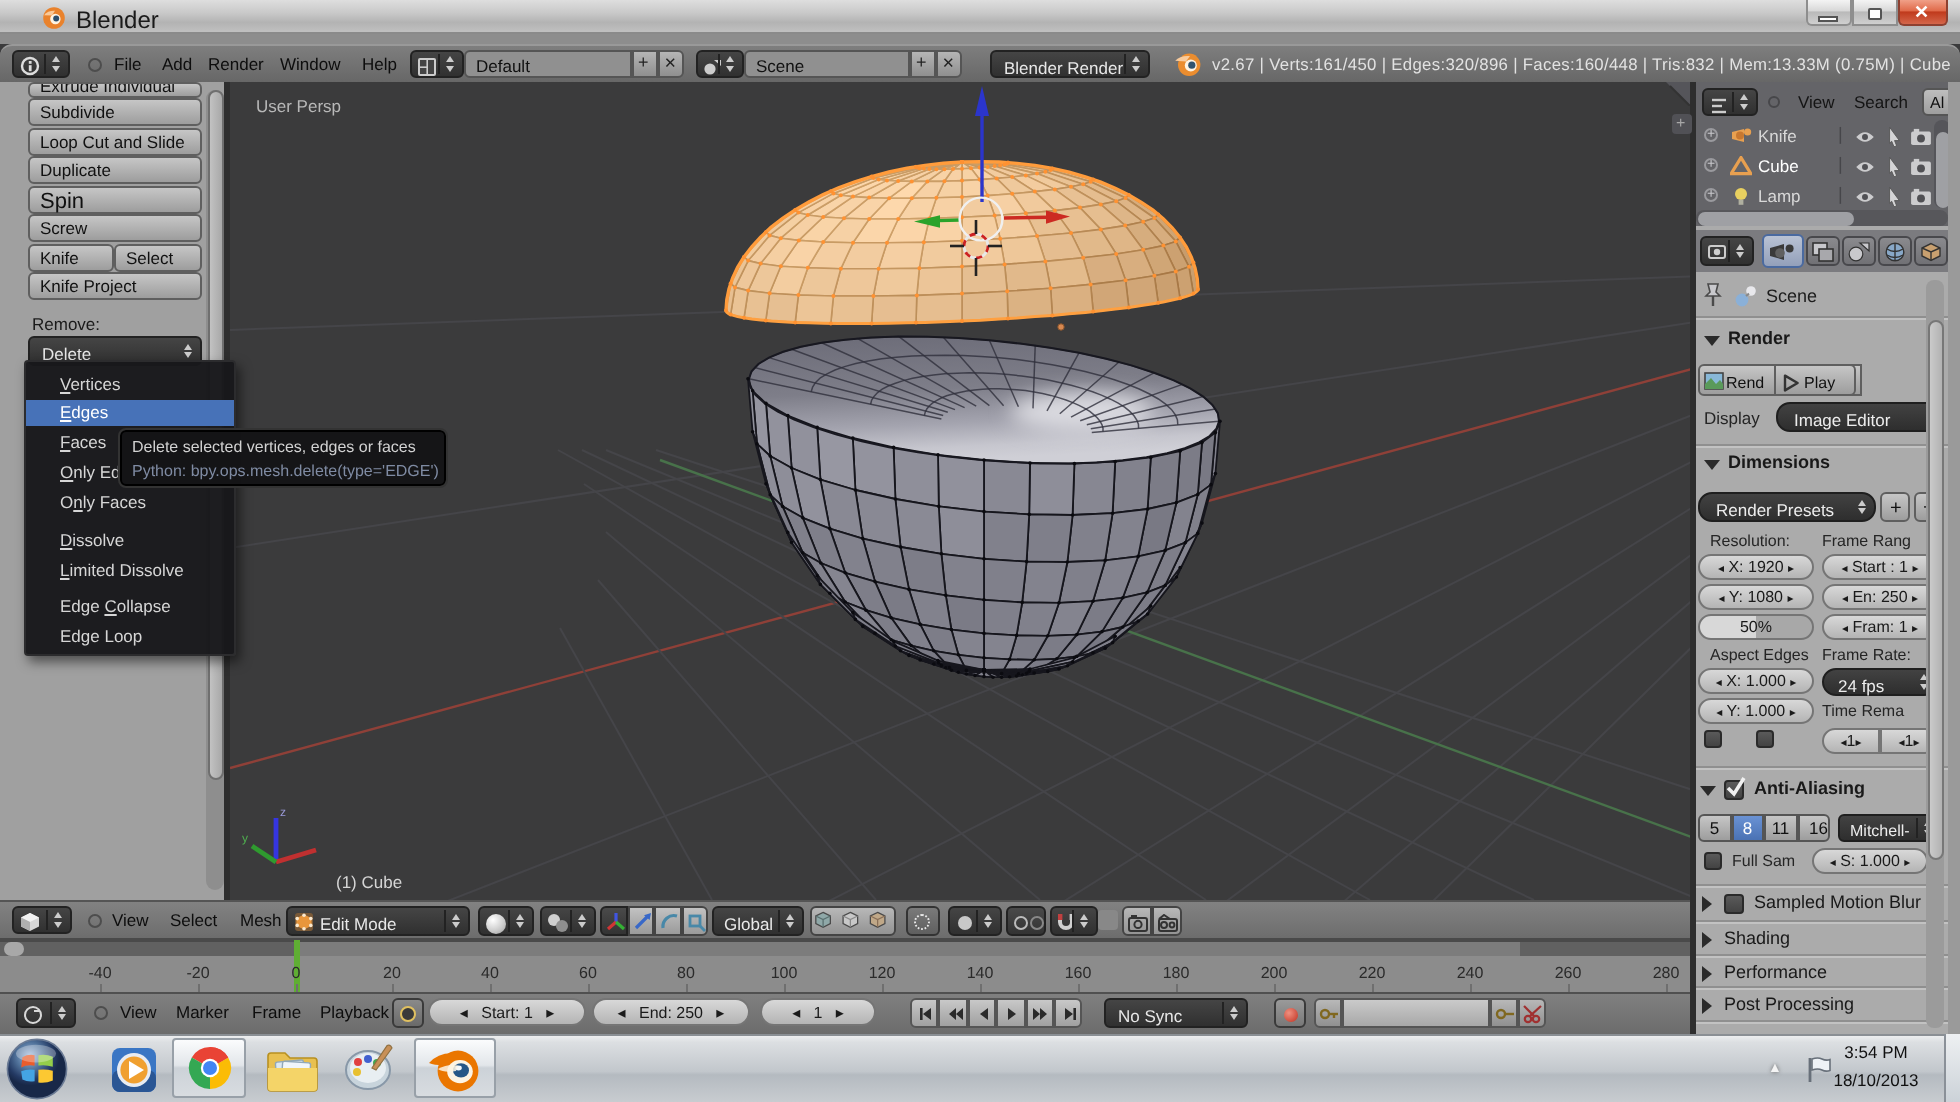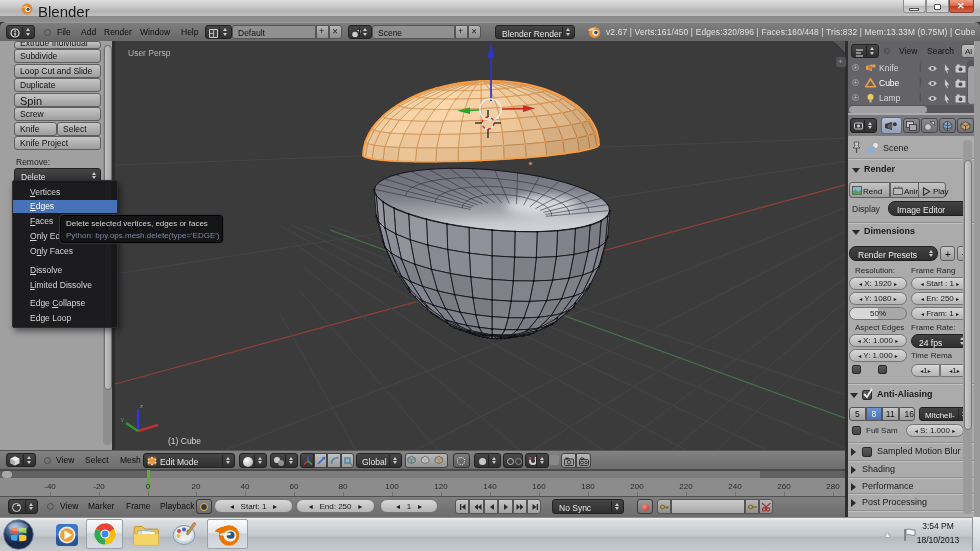--- a/index.html
+++ b/index.html
@@ -17,21 +17,21 @@
 .cb{position:absolute;width:9px;height:9px;background:linear-gradient(#5a5a5a,#434343);border:1px solid #2a2a2a;border-radius:2px}
 </style></head><body>
 
 <div class="abs" style="left:0;top:0;width:980px;height:17px;background:linear-gradient(#dedede,#c9c9c9 40%,#b3b3b3 70%,#c0c0c0);border-bottom:1px solid #8a8a8a"></div>
 <svg class="abs" style="left:21px;top:3px" width="12" height="12" viewBox="0 0 12 12">
  <circle cx="6" cy="6" r="5.4" fill="#e9822c"></circle>
     <circle cx="6.7" cy="6.5" r="2.6" fill="#fdf3e3"></circle>
     <circle cx="7.1" cy="6.3" r="1.5" fill="#2c4e6c"></circle>
  <path d="M1,4.6 Q3,2.2 6.5,2.4 L5,4.8 Z" fill="#f8c99a"></path>
 </svg>
-<div class="txt" style="left:38px;top:3px;font-size:15px;color:#1a1a1a">Blender</div>
+<div class="txt" style="left:38px;top:3px;font-size:12px;color:#1a1a1a">Blender</div>
 <div class="abs" style="left:903px;top:0;width:23px;height:13px;background:linear-gradient(#f4f4f4,#d8d8d8 45%,#b9b9b9 50%,#cfcfcf);border:1px solid #8e8e8e;border-top:none;border-radius:0 0 3px 3px"></div>
 <div class="abs" style="left:909px;top:8px;width:10px;height:3px;background:#fff;border:1px solid #555"></div>
 <div class="abs" style="left:926px;top:0;width:23px;height:13px;background:linear-gradient(#f4f4f4,#d8d8d8 45%,#b9b9b9 50%,#cfcfcf);border:1px solid #8e8e8e;border-top:none"></div>
 <div class="abs" style="left:934px;top:3.5px;width:7px;height:6px;background:#fff;border:1.2px solid #555;border-radius:1px"></div>
 <div class="abs" style="left:949px;top:0;width:25px;height:13px;background:linear-gradient(#f0a088,#e06a4a 45%,#c03a1c 50%,#d4664a);border:1px solid #8e4030;border-top:none;border-radius:0 0 3px 3px"></div>
 <div class="txt" style="left:957px;top:1px;font-size:9px;font-weight:bold;color:#fff">✕</div>
 
 <div class="abs" style="left:0;top:17px;width:980px;height:5px;background:#8d8d8d"></div>
 
 <div class="abs" style="left:0;top:22px;width:980px;height:19px;background:linear-gradient(#7e7e7e,#676767);border-radius:6px 6px 0 0;border-top:1px solid #999"></div>
@@ -1203,21 +1203,21 @@
     </svg>
  <div class="txt" style="left:13px;top:3.5px;font-size:8px">Rend</div>
 </div>
 <div class="lbtn" style="left:890px;top:182px;width:41px;height:16px;border-radius:0">
  <svg class="abs" style="left:2px;top:3px" width="10" height="9" viewBox="0 0 10 9">
       <rect x="0.5" y="2.5" width="9" height="6" fill="#b8b8bc" stroke="#444" stroke-width="0.8"></rect>
       <path d="M0.5,2.5 L2,0.5 L4,2 L5.5,0.3 L7.5,1.7 L9,0.2 L9.5,2.5 Z" fill="#707074"></path>
     </svg>
  <div class="txt" style="left:13px;top:3.5px;font-size:8px">Anima</div>
 </div>
-<div class="lbtn" style="left:918px;top:182px;width:28px;height:16px;border-radius:0 3px 3px 0">
+<div class="lbtn" style="left:887px;top:182px;width:41px;height:16px;border-radius:0 3px 3px 0">
  <svg class="abs" style="left:3px;top:3.5px" width="9" height="9" viewBox="0 0 9 9">
       <path d="M1.5,0.8 L7.8,4.5 L1.5,8.2 Z" fill="none" stroke="#333" stroke-width="1.2" stroke-linejoin="round"></path>
     </svg>
  <div class="txt" style="left:14px;top:3.5px;font-size:8px">Play</div>
 </div>
 <div class="lab" style="left:852px;top:204px;font-size:8.5px">Display</div>
 <div class="ddark" style="left:888px;top:201px;width:84px;height:15px;border-radius:7px">
  <div class="txt" style="left:8px;top:3px;font-size:8.5px">Image Editor</div>
  <div class="spin" style="border-left:none">
       <i></i>

